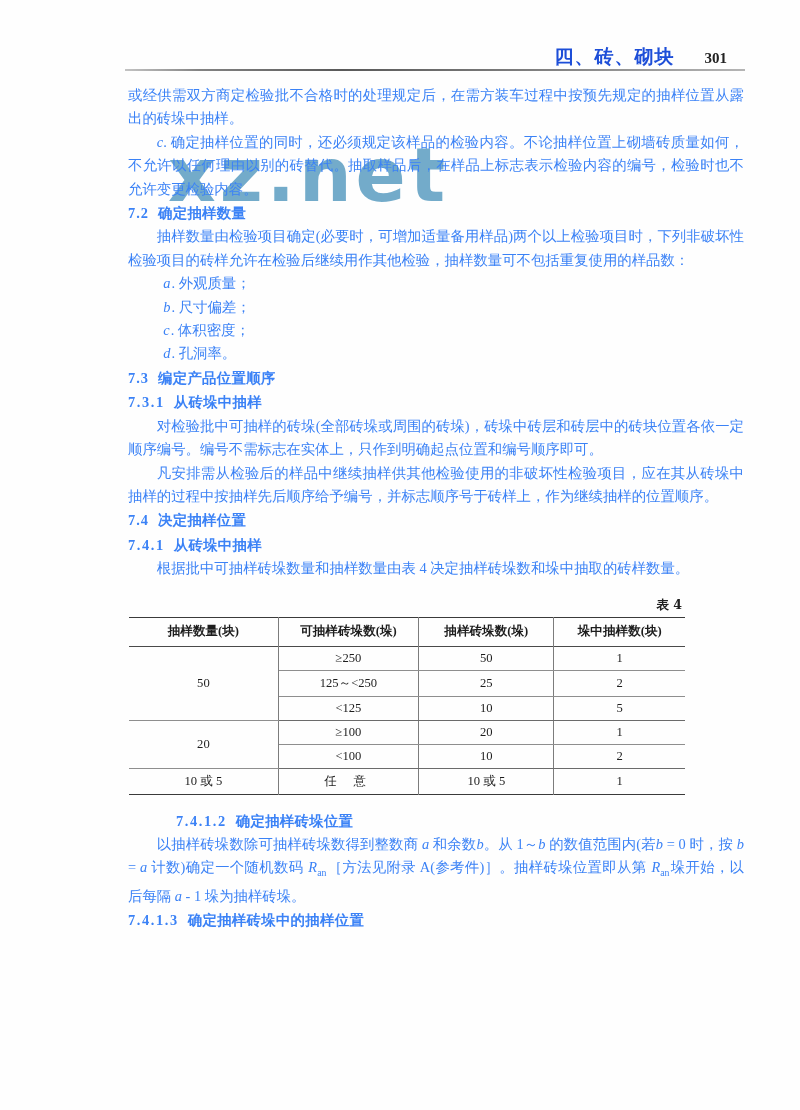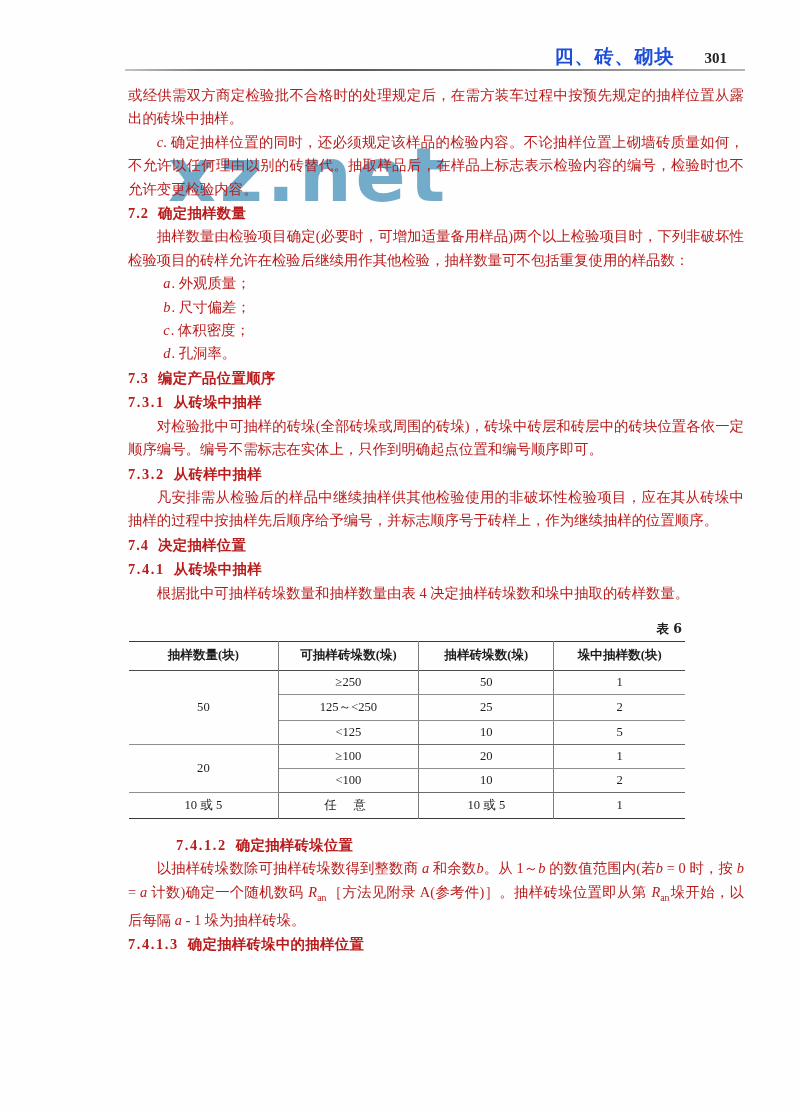--- a/index.html
+++ b/index.html
@@ -85,21 +85,21 @@
     left: 128px;
     top: 84px;
     width: 616px;
     z-index: 2;
   }
 
   p, .hd, .li {
     margin: 0;
     font-size: 14.4px;
     line-height: 23.4px;
-    color: #b91c1c;
+    color: #3b82f6;
     text-align: justify;
     text-justify: inter-ideograph;
   }
 
   .para {
     text-indent: 2em;
   }
   .para-cont {
     text-indent: 0;
   }
@@ -216,33 +216,32 @@
     <div class="li"><span class="lbl">b</span><span>. 尺寸偏差；</span></div>
     <div class="li"><span class="lbl">c</span><span>. 体积密度；</span></div>
     <div class="li"><span class="lbl">d</span><span>. 孔洞率。</span></div>
 
     <div class="hd"><span class="num">7.3</span><span>编定产品位置顺序</span></div>
 
     <div class="hd"><span class="num wide">7.3.1</span><span>从砖垛中抽样</span></div>
 
     <p class="para">对检验批中可抽样的砖垛(全部砖垛或周围的砖垛)，砖垛中砖层和砖层中的砖块位置各依一定顺序编号。编号不需标志在实体上，只作到明确起点位置和编号顺序即可。</p>
 
-    <div class="hd"><span class="num wide">7.3.2</span><span>从砖样中抽样</span></div>
 
     <p class="para">凡安排需从检验后的样品中继续抽样供其他检验使用的非破坏性检验项目，应在其从砖垛中抽样的过程中按抽样先后顺序给予编号，并标志顺序号于砖样上，作为继续抽样的位置顺序。</p>
 
     <div class="hd"><span class="num">7.4</span><span>决定抽样位置</span></div>
 
     <div class="hd"><span class="num wide">7.4.1</span><span>从砖垛中抽样</span></div>
 
 
     <p class="para">根据批中可抽样砖垛数量和抽样数量由表 4 决定抽样砖垛数和垛中抽取的砖样数量。</p>
 
     <div class="table-wrap">
-      <div class="table-cap">表 6</div>
+      <div class="table-cap">表 4</div>
       <table class="t4">
         <thead>
           <tr>
             <th class="vline" style="width:150px">抽样数量(块)</th>
             <th class="vline" style="width:140px">可抽样砖垛数(垛)</th>
             <th class="vline" style="width:135px">抽样砖垛数(垛)</th>
             <th style="width:131px">垛中抽样数(块)</th>
           </tr>
         </thead>
         <tbody>

